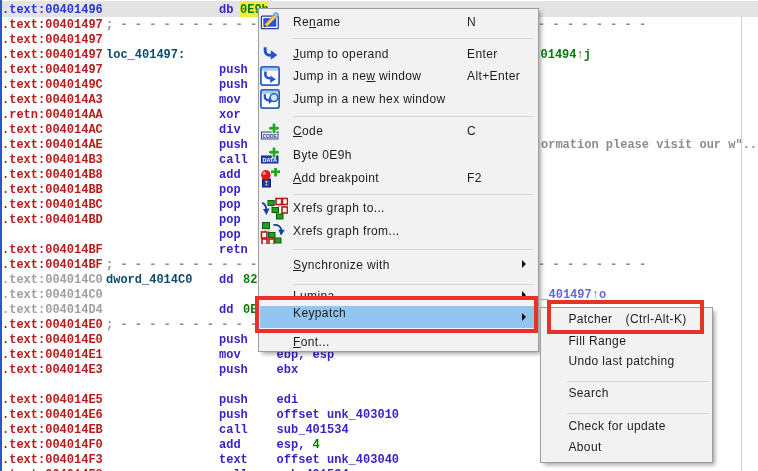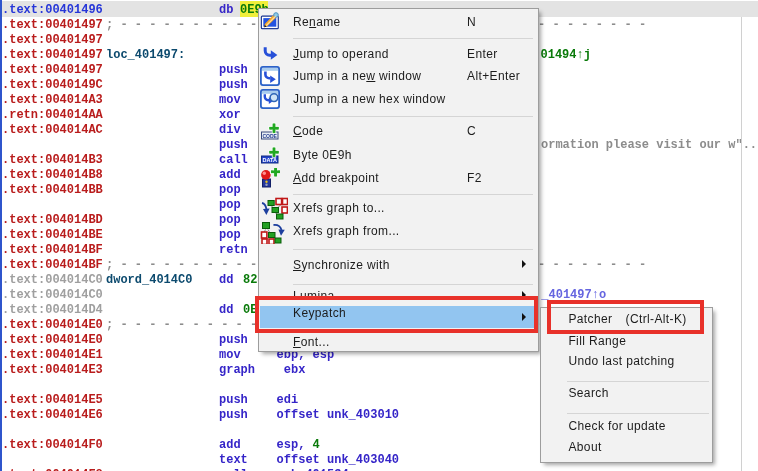--- a/index.html
+++ b/index.html
@@ -65,44 +65,45 @@
     </div>
 <div class="l" style="top:108px">
       <s class="a am">.retn:004014AA</s>
       <s class="m" style="left:219px">xor     edx, edx</s>
     </div>
 <div class="l" style="top:123px">
       <s class="a am">.text:004014AC</s>
       <s class="m" style="left:219px">div     ecx</s>
     </div>
 <div class="l" style="top:138px">
+      <s class="a am">.text:004014AE</s>
       <s class="m" style="left:219px">push    offset aForMo</s>
       <s class="c" style="left:541px">ormation please visit our w"...</s>
     </div>
 <div class="l" style="top:153px">
       <s class="a am">.text:004014B3</s>
       <s class="m" style="left:219px">call    sub_401534</s>
     </div>
 <div class="l" style="top:168px">
       <s class="a am">.text:004014B8</s>
       <s class="m" style="left:219px">add     esp, 4</s>
     </div>
 <div class="l" style="top:183px">
       <s class="a am">.text:004014BB</s>
       <s class="m" style="left:219px">pop</s>
     </div>
 <div class="l" style="top:198px">
+      <s class="a am">.text:004014BC</s>
       <s class="m" style="left:219px">pop</s>
     </div>
 <div class="l" style="top:213px">
       <s class="a am">.text:004014BD</s>
       <s class="m" style="left:219px">pop</s>
     </div>
 <div class="l" style="top:228px">
-      <s class="a am">.text:004014BE</s>
       <s class="m" style="left:219px">pop</s>
     </div>
 <div class="l" style="top:243px">
       <s class="a am">.text:004014BF</s>
       <s class="m" style="left:219px">retn</s>
     </div>
 <div class="l" style="top:258px">
       <s class="a am">.text:004014BF</s>
       <s class="c" style="left:106px">; - - - - - - - - - - - - - - - - - - - - - - - - - - - - - - - - - - - - - </s>
     </div>
@@ -128,36 +129,41 @@
 <div class="l" style="top:333px">
       <s class="a am">.text:004014E0</s>
       <s class="m" style="left:219px">push    ebp</s>
     </div>
 <div class="l" style="top:348px">
       <s class="a am">.text:004014E1</s>
       <s class="m" style="left:219px">mov     ebp, esp</s>
     </div>
 <div class="l" style="top:363px">
       <s class="a am">.text:004014E3</s>
-      <s class="m" style="left:219px">graph    ebx</s>
+      <s class="m" style="left:219px">push    ebx</s>
     </div>
 <div class="l" style="top:393px">
       <s class="a am">.text:004014E5</s>
       <s class="m" style="left:219px">push    edi</s>
     </div>
 <div class="l" style="top:408px">
       <s class="a am">.text:004014E6</s>
       <s class="m" style="left:219px">push    offset unk_403010</s>
+    </div>
+<div class="l" style="top:423px">
+      <s class="a am">.text:004014EB</s>
+      <s class="m" style="left:219px">call    sub_401534</s>
     </div>
 <div class="l" style="top:438px">
       <s class="a am">.text:004014F0</s>
       <s class="m" style="left:219px">add     esp, </s>
       <s class="g" style="left:312.6px">4</s>
     </div>
 <div class="l" style="top:453px">
+      <s class="a am">.text:004014F3</s>
       <s class="m" style="left:219px">text    offset unk_403040</s>
     </div>
 <div class="l" style="top:468px">
       <s class="a am">.text:004014F8</s>
       <s class="m" style="left:219px">call    sub_401534</s>
     </div>
 <div id="vl"></div>
 <div id="vr"></div>
 <div id="menu"></div>
 <div class="mwrap">

